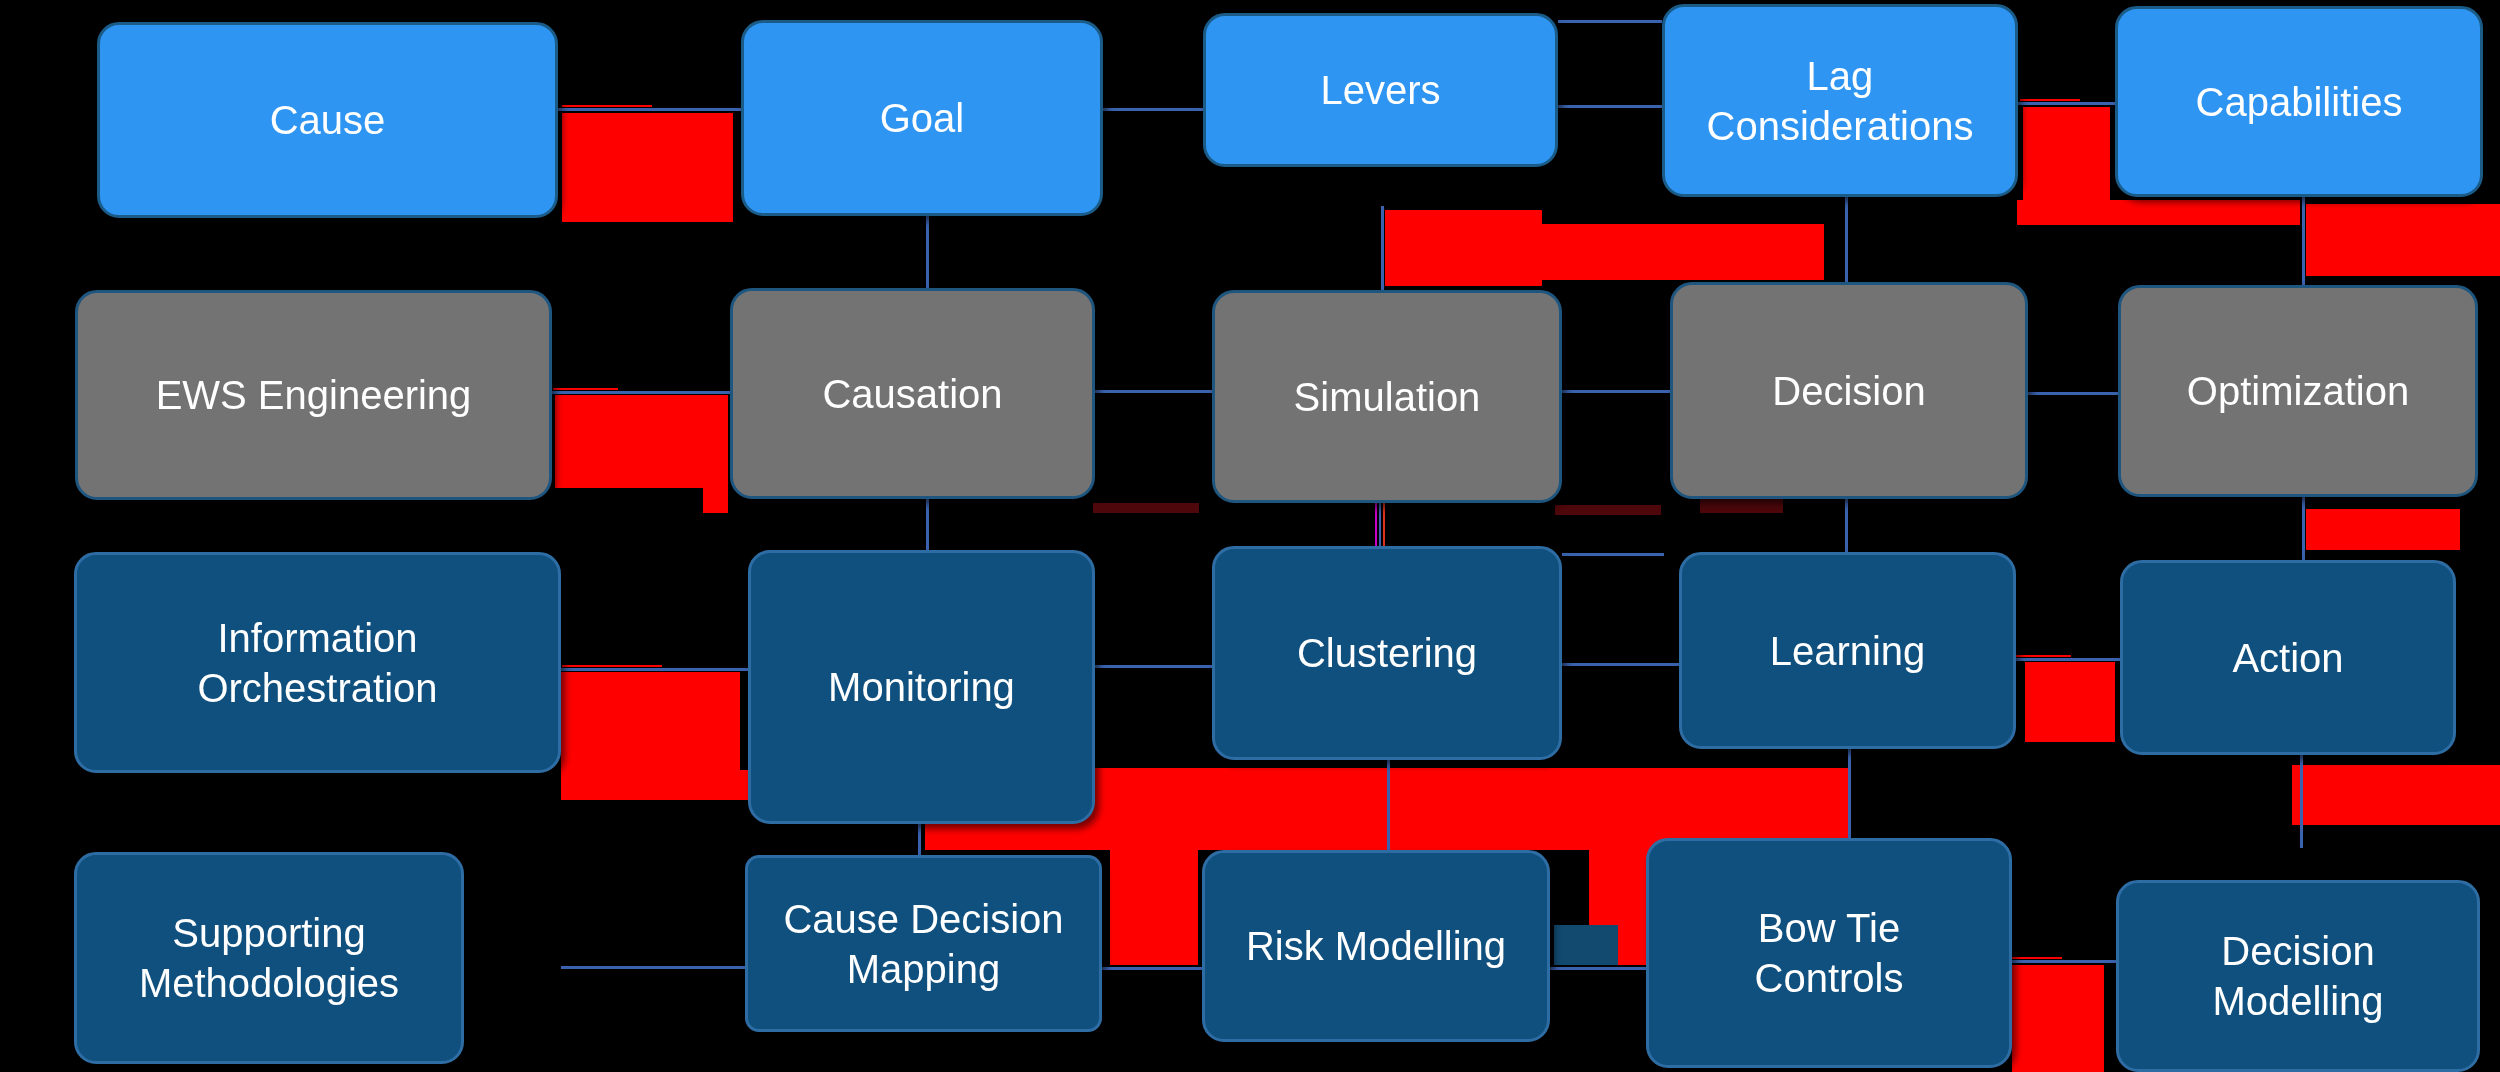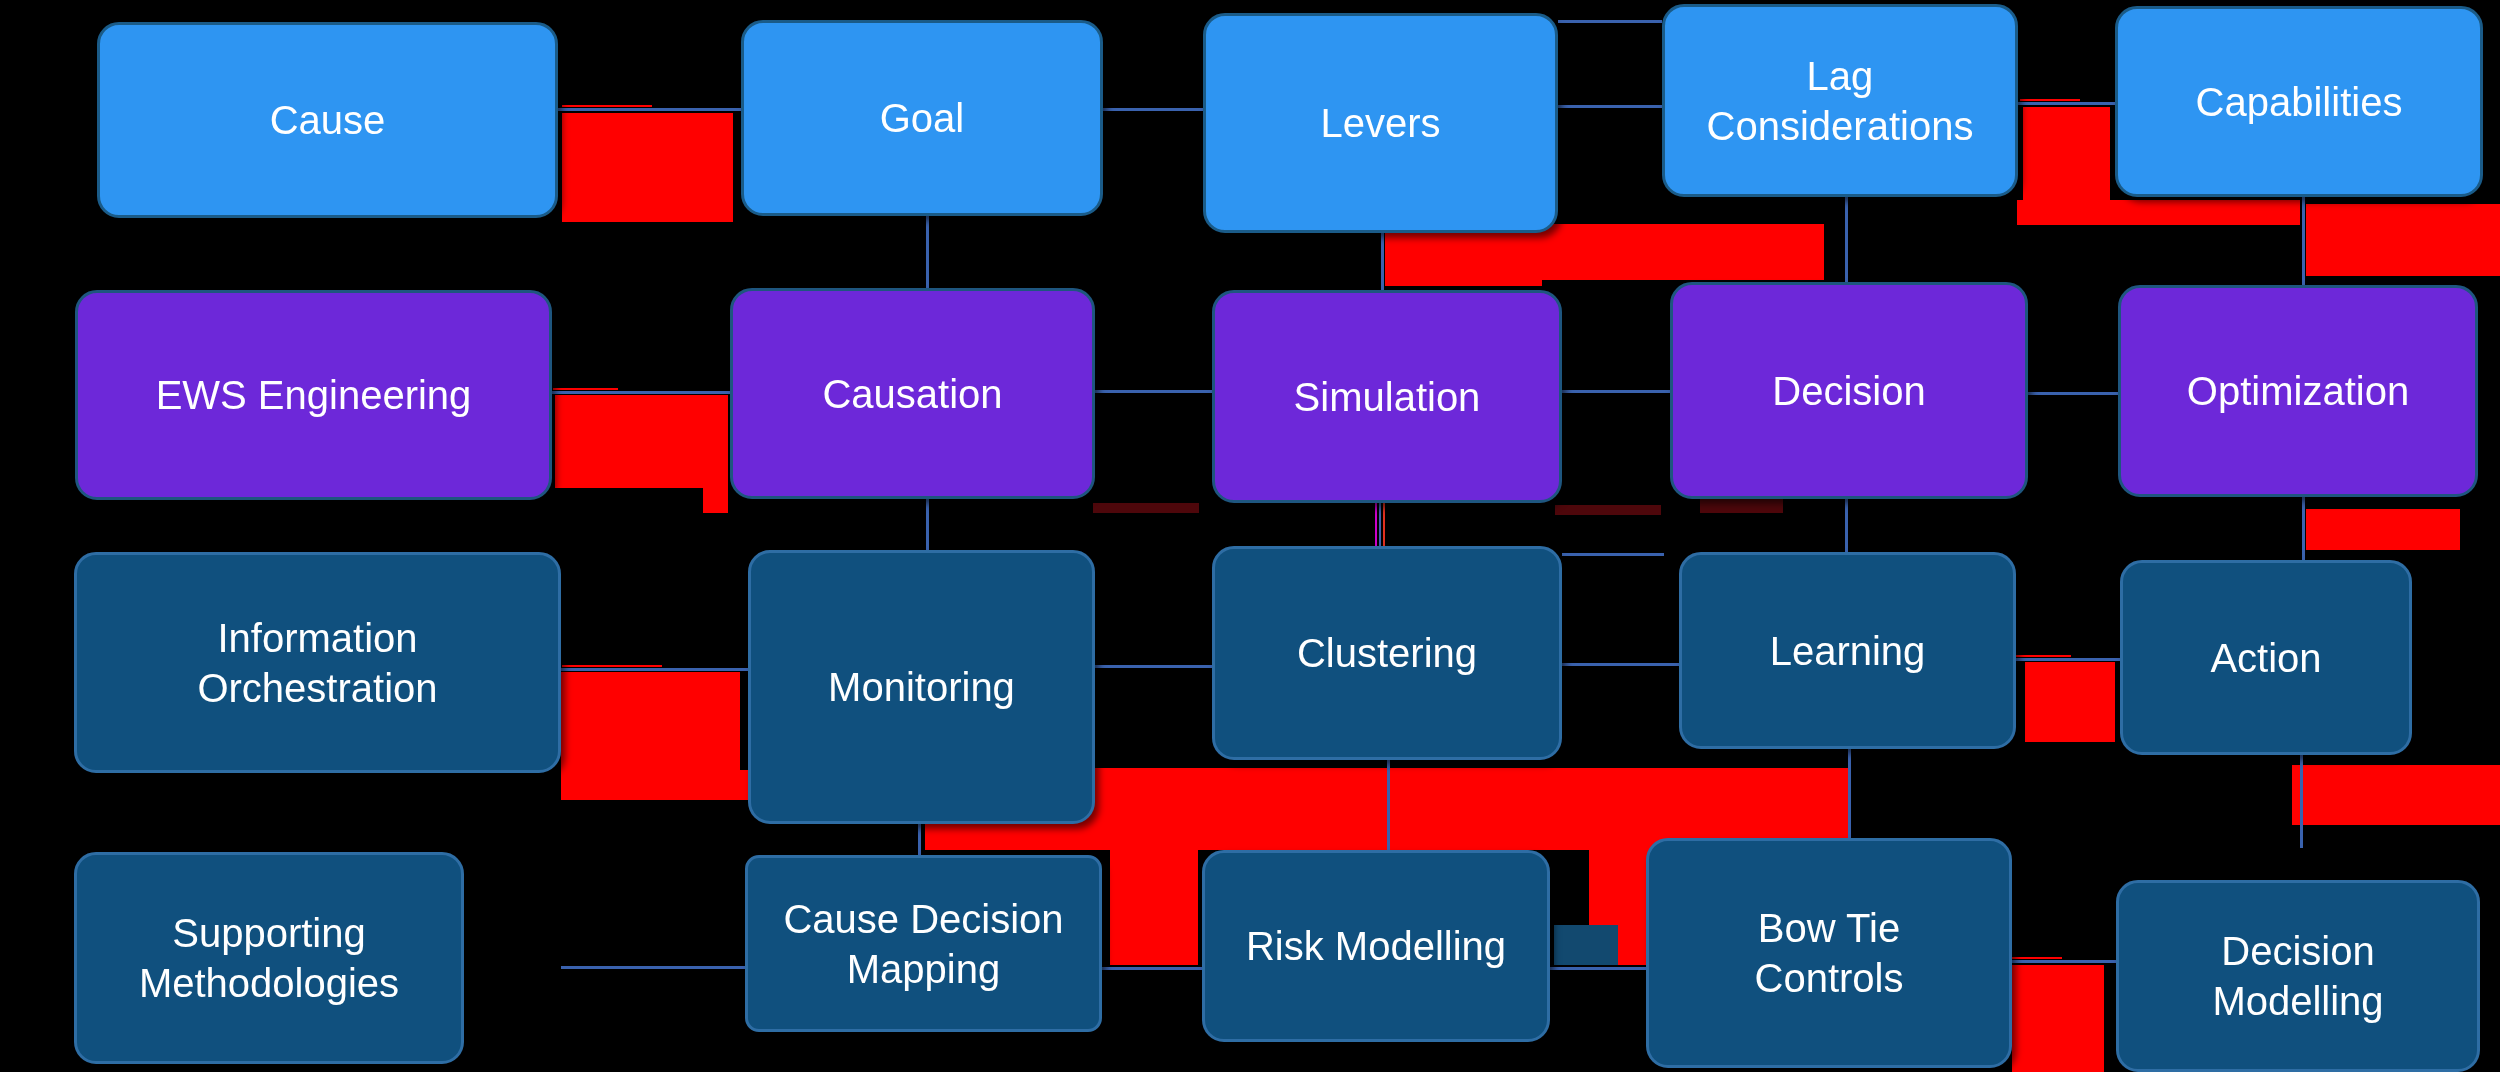--- a/index.html
+++ b/index.html
@@ -8,49 +8,49 @@
     overflow:hidden;font-family:"Liberation Sans",sans-serif;
   }
   .node{
     position:absolute;display:flex;align-items:center;justify-content:center;
     box-sizing:border-box;border-radius:22px;color:#fff;font-size:40px;
     text-align:center;line-height:1.25;
     box-shadow:4px 5px 7px rgba(0,0,0,0.55);
   }
   .node .lbl{white-space:pre-line;}
   .light{background:#2E95F2;border:3px solid #1A5B88;}
-  .dark2{background:#6d28d9;border:3px solid #1E567F;text-align:center;}
+  .dark2{background:#737373;border:3px solid #1E567F;text-align:center;}
   .dark3{background:#10507E;border:3px solid #2E6DA4;}
   .shape{position:absolute;}
   .red{background:#FF0000;}
   .maroon{background:#4E070B;}
   .navy{background:#12496F;}
   .hline,.vline{position:absolute;background:#3A62AE;}
   .redline{position:absolute;background:#FF0000;}
   .magline{position:absolute;background:#CC00CC;}
   .orgline{position:absolute;background:#E03020;}
 
   
   .n11{left:97px;top:22px;width:461px;height:196px;}
   .n12{left:741px;top:20px;width:362px;height:196px;}
-  .n13{left:1203px;top:13px;width:355px;height:220px;justify-content:center;}
+  .n13{left:1203px;top:13px;width:355px;height:154px;justify-content:center;}
   .n14{left:1662px;top:4px;width:356px;height:193px;}
   .n15{left:2115px;top:6px;width:368px;height:191px;}
   
   .n21{left:75px;top:290px;width:477px;height:210px;}
   .n22{left:730px;top:288px;width:365px;height:211px;}
   .n23{left:1212px;top:290px;width:350px;height:213px;}
   .n24{left:1670px;top:282px;width:358px;height:217px;}
   .n25{left:2118px;top:285px;width:360px;height:212px;}
   
   .n31{left:74px;top:552px;width:487px;height:221px;}
   .n32{left:748px;top:550px;width:347px;height:274px;}
   .n33{left:1212px;top:546px;width:350px;height:214px;}
   .n34{left:1679px;top:552px;width:337px;height:197px;}
-  .n35{left:2120px;top:560px;width:292px;height:195px;}
+  .n35{left:2120px;top:560px;width:336px;height:195px;}
   
   .n41{left:74px;top:852px;width:390px;height:212px;}
   .n42{left:745px;top:855px;width:357px;height:177px;border-radius:14px;}
   .n43{left:1202px;top:850px;width:348px;height:192px;}
   .n44{left:1646px;top:838px;width:366px;height:230px;}
   .n45{left:2116px;top:880px;width:364px;height:192px;align-items:center;}
 </style>
 </head>
 <body>
 

